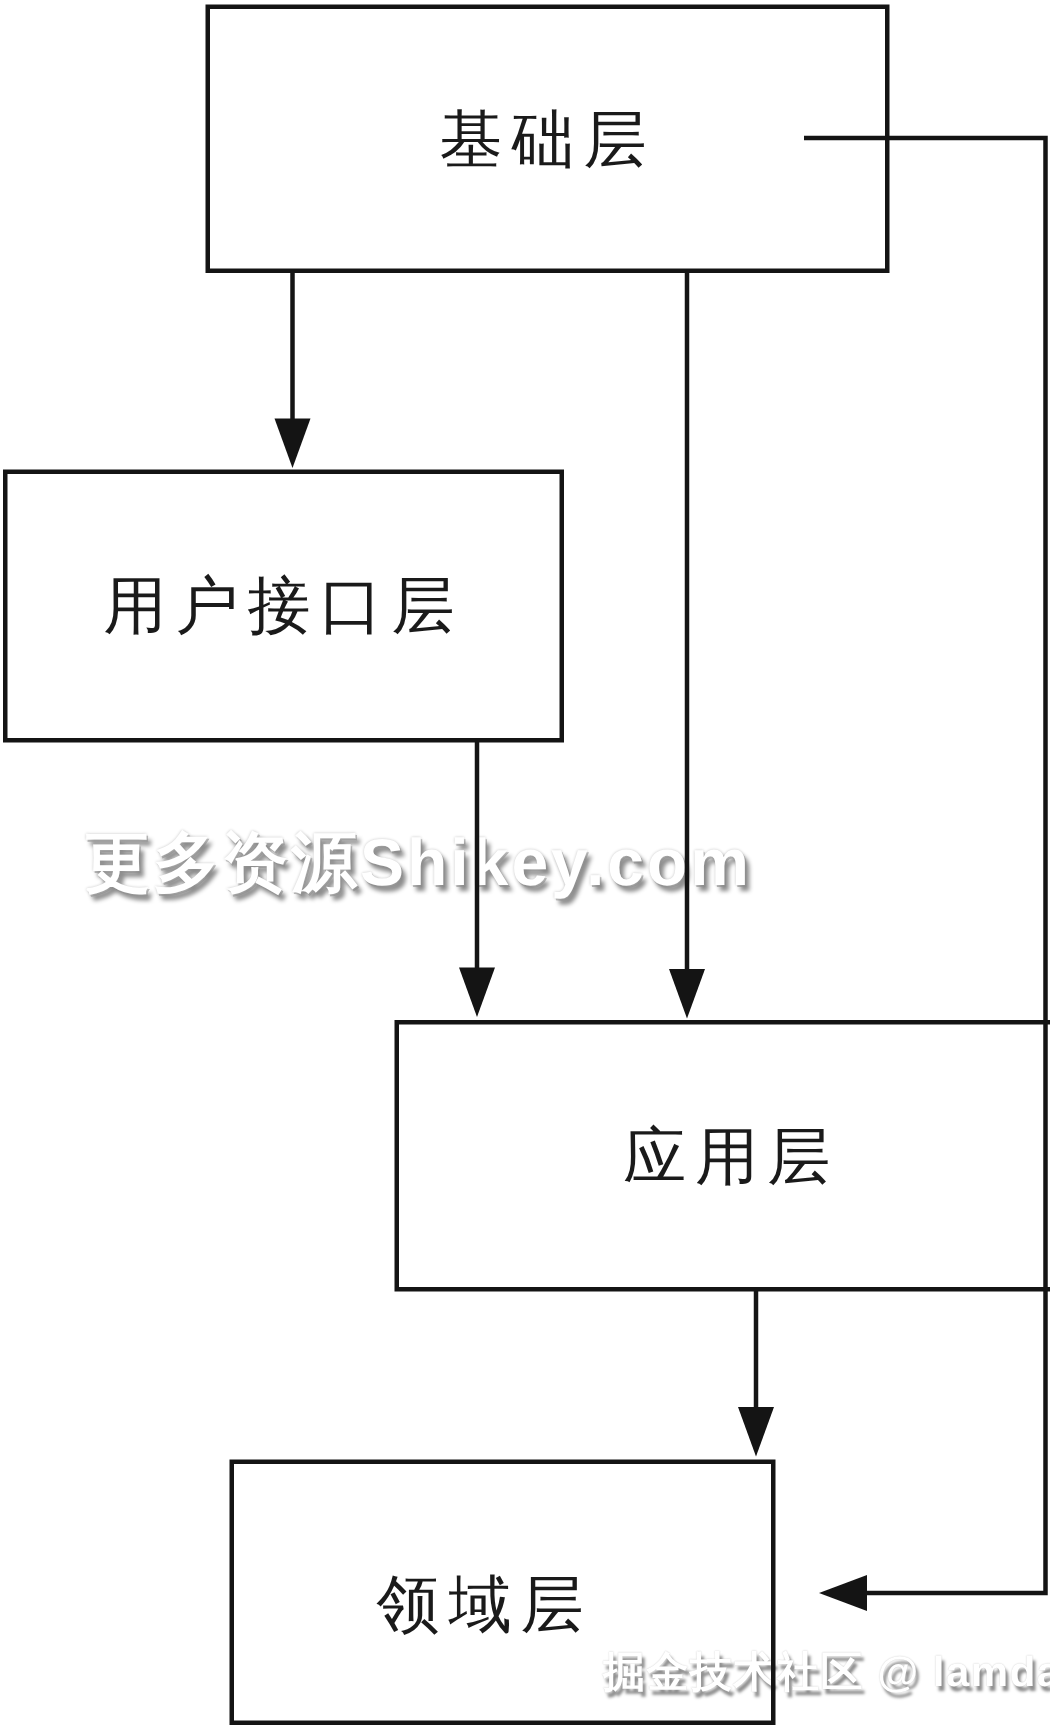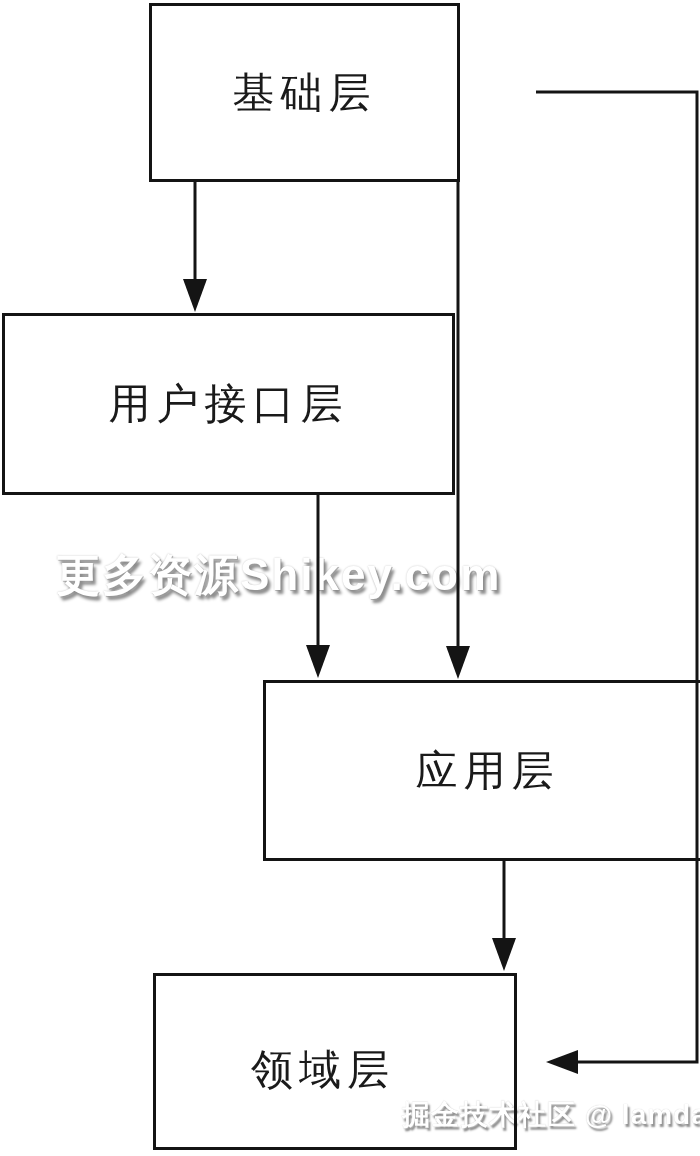--- a/index.html
+++ b/index.html
@@ -68,22 +68,22 @@
     display: flex;
     align-items: center;
     justify-content: center;
   }
   .node .label {
     font-size: 42px;
     letter-spacing: 6px;
     color: #1a1a1a;
     white-space: nowrap;
   }
-  .node-base   { left: 149px; top: 3px;   width: 311px; height: 179px; text-align: right; }
-  .node-ui     { left: 2px;   top: 313px; width: 453px; height: 182px; }
+  .node-base   { left: 137px; top: 3px;   width: 456px; height: 179px; text-align: right; }
+  .node-ui     { left: 2px;   top: 313px; width: 374px; height: 182px; }
   .node-app    { left: 263px; top: 680px; width: 449px; height: 181px; }
   .node-domain { left: 153px; top: 973px; width: 364px; height: 177px; }
   .node-domain .label { transform: translate(-12px, 8px); }
 </style>
 </head>
 <body>
 
 <div class="stage">
 
   <div class="wm wm-main">更多资源Shikey.com</div>

